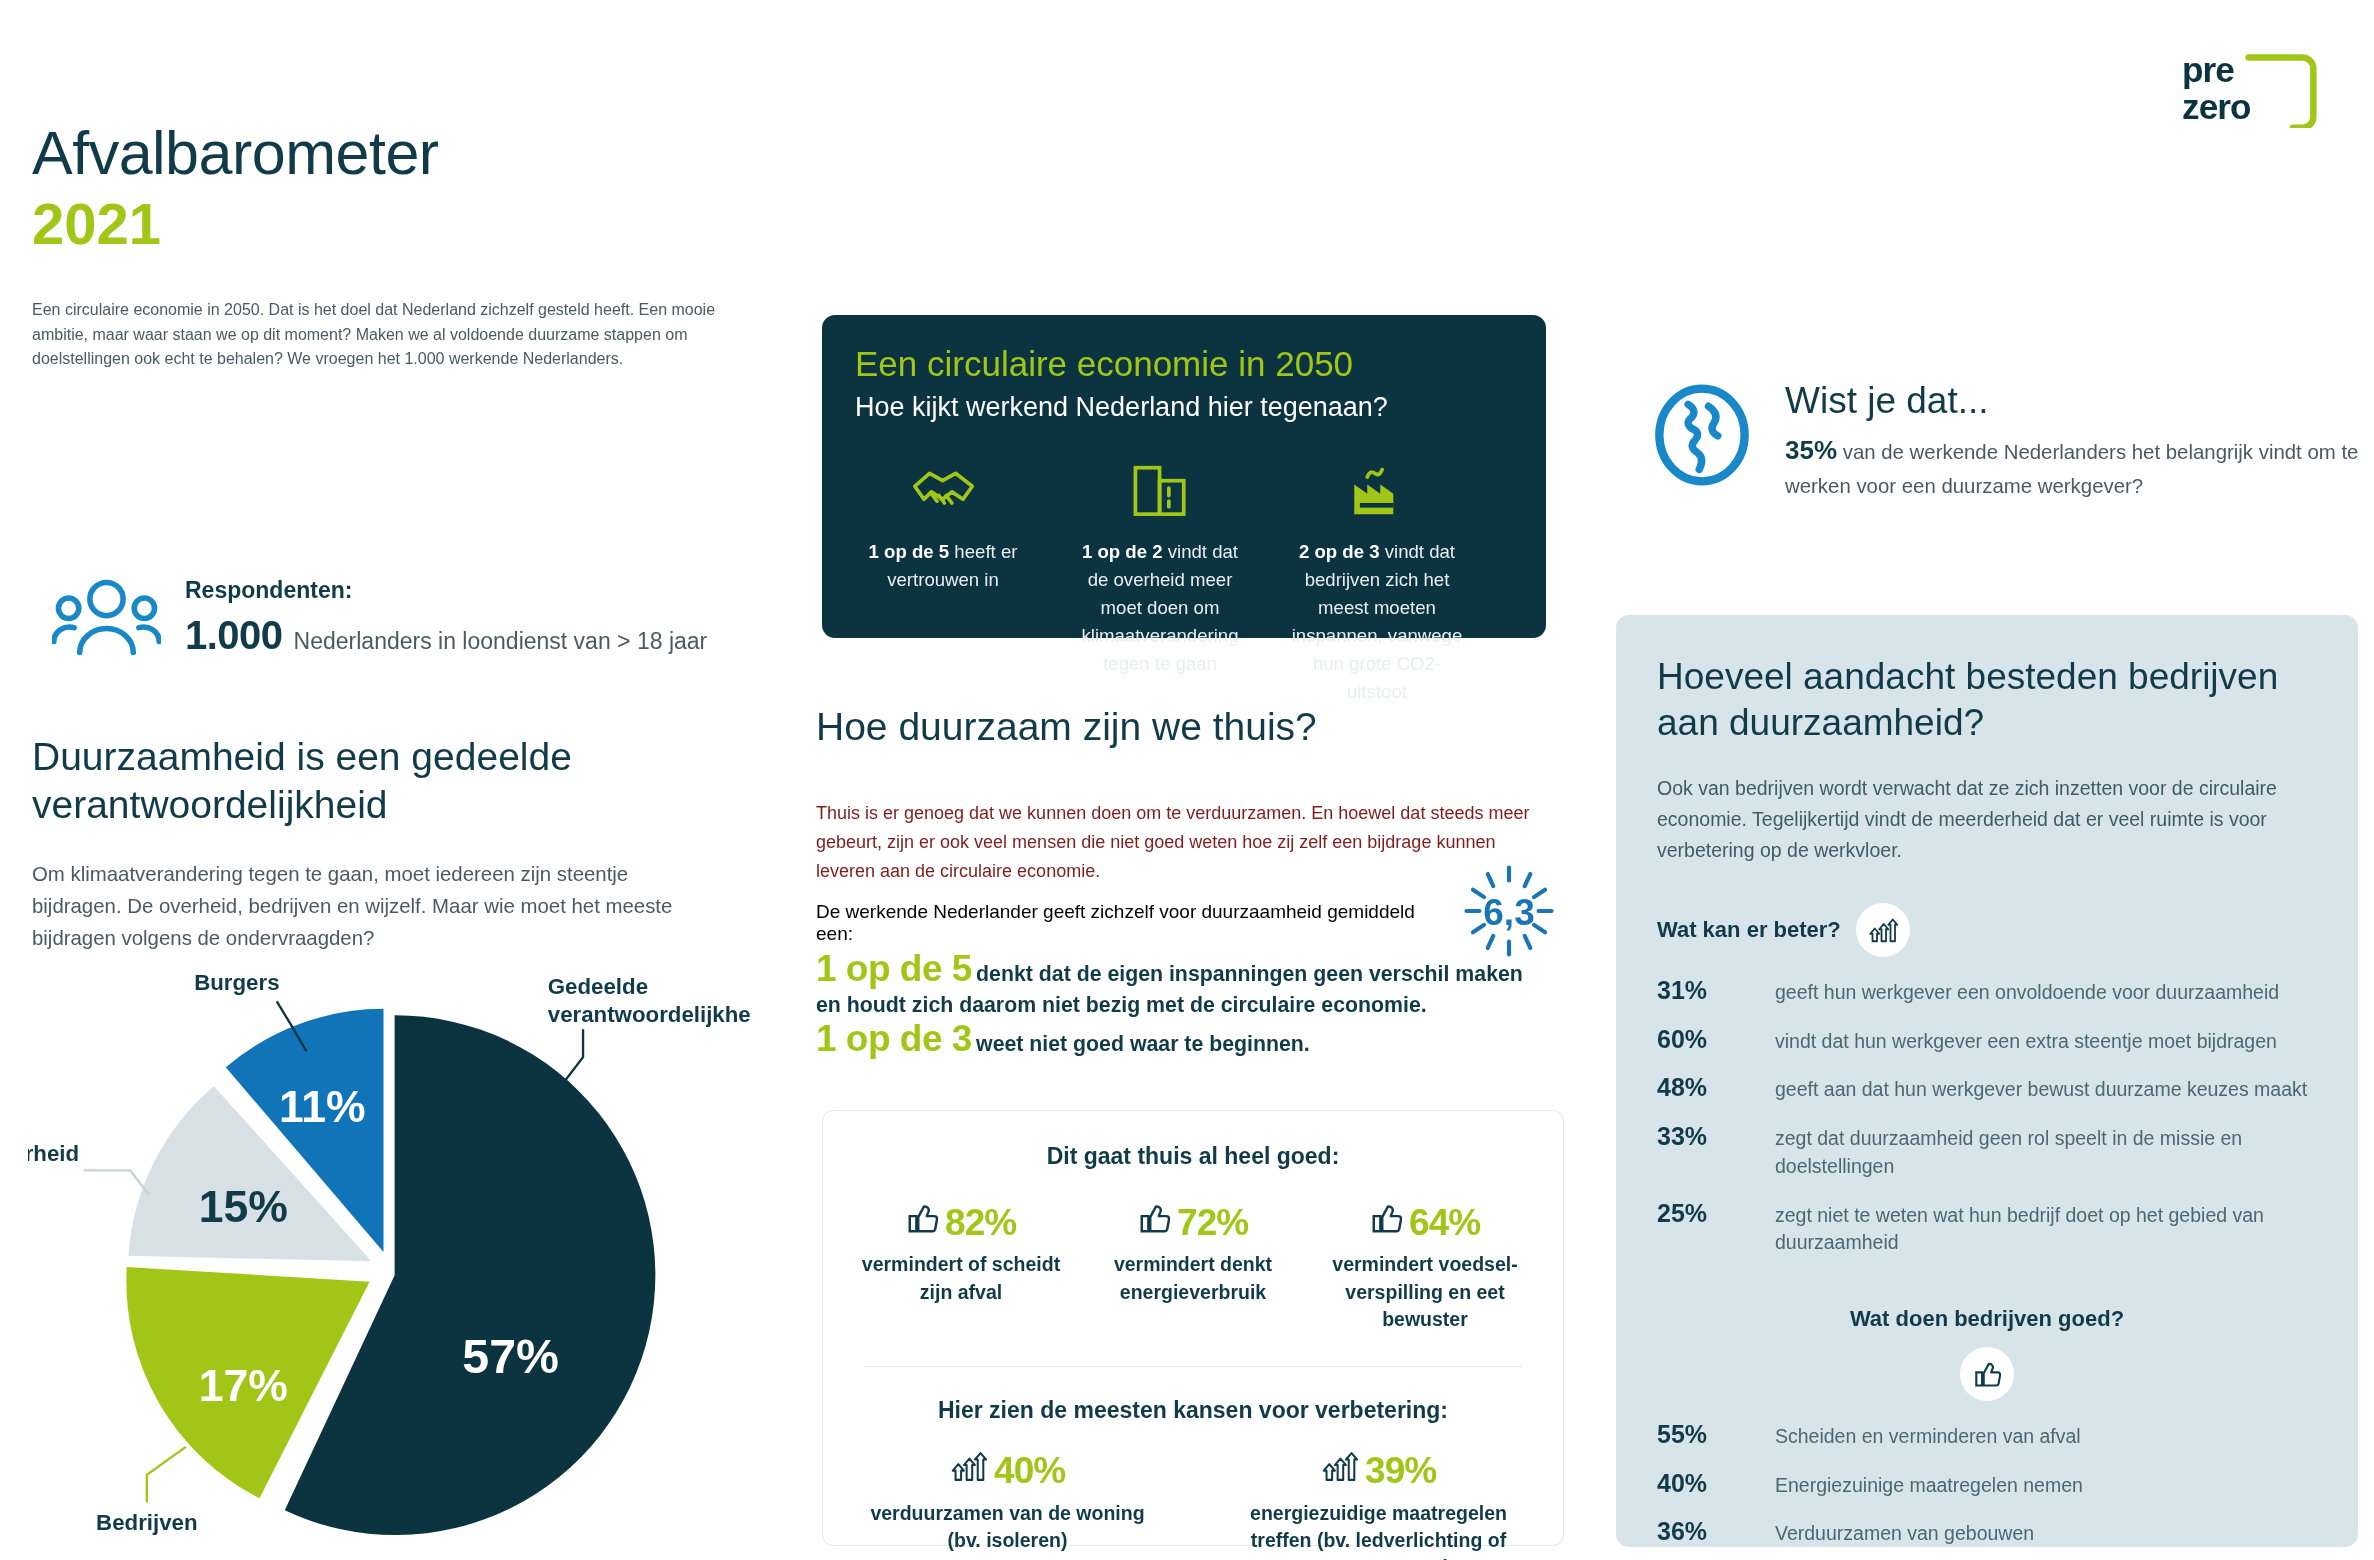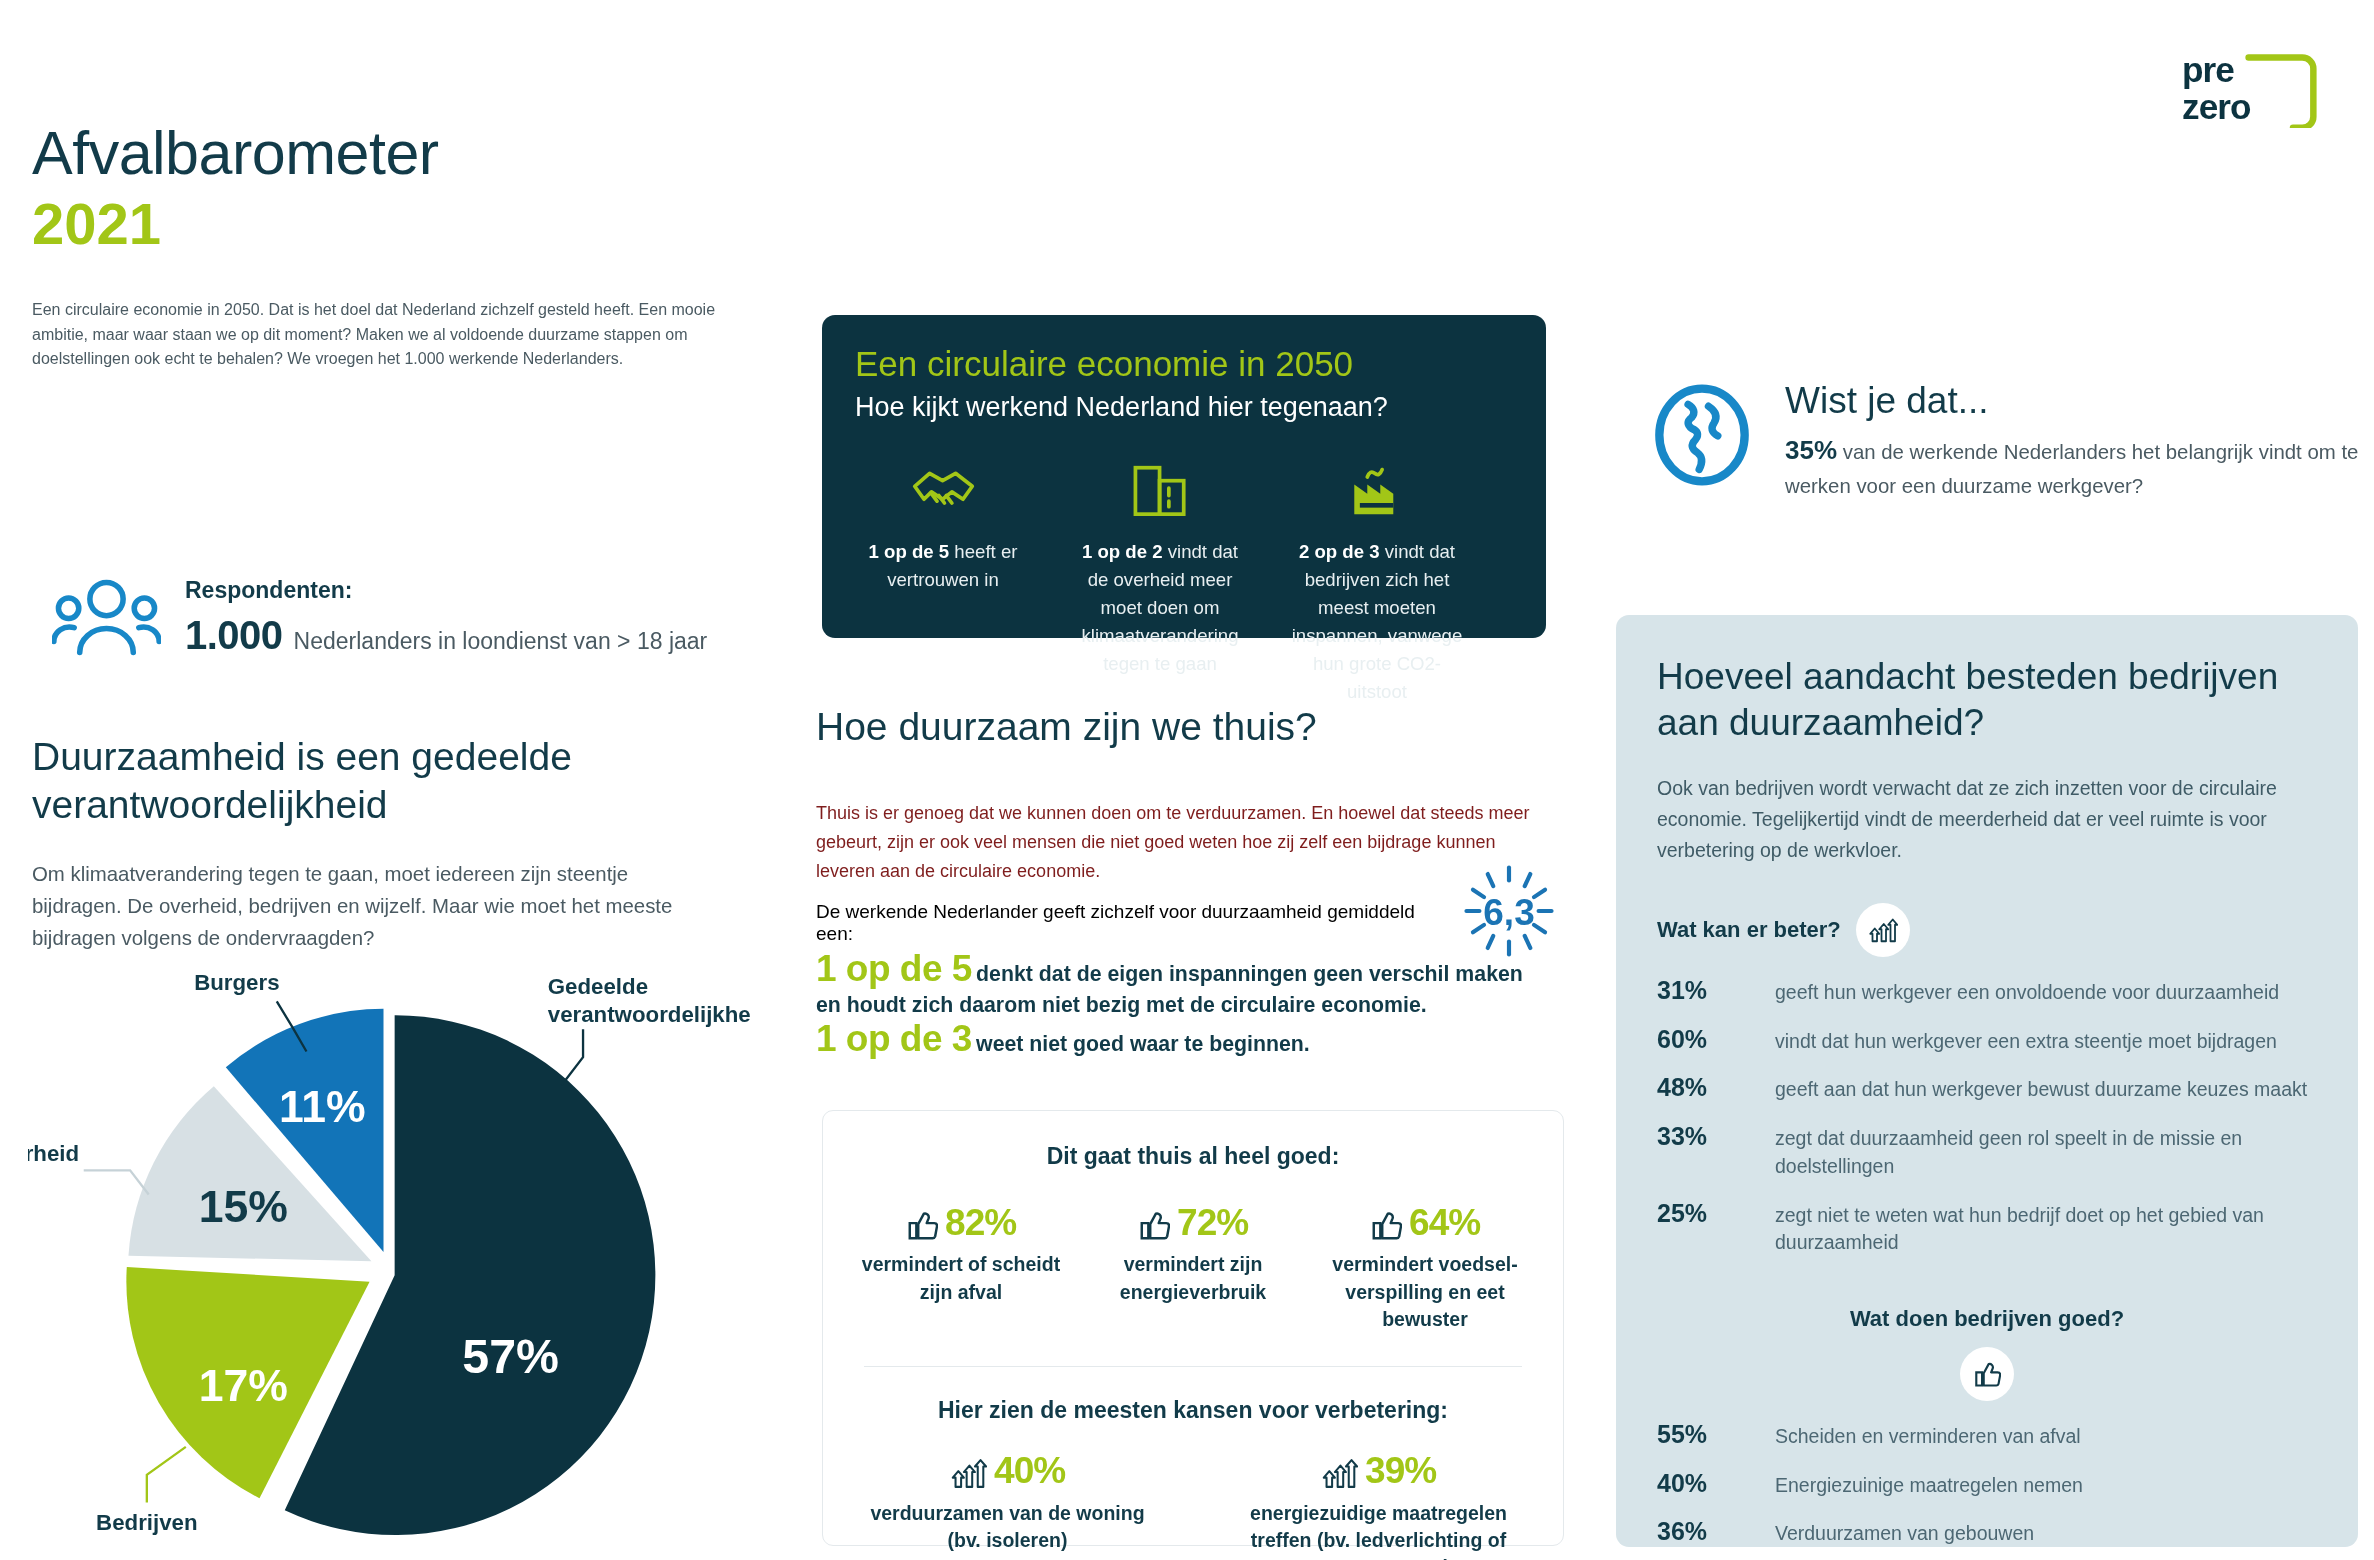--- a/index.html
+++ b/index.html
@@ -85,21 +85,21 @@
   }
 
   .white-card {
     position: absolute; left: 822px; top: 1110px; width: 742px; height: 436px;
     background: #ffffff; border: 0.9px solid #e4e9ec; border-radius: 11px;
     padding: 32px 28px 0 28px; text-align: center;
   }
   .wc-heading { font-size: 23px; font-weight: 700; color: #123b49; }
   .wc-row { display: flex; justify-content: center; gap: 28px; margin-top: 32px; }
   .wc-item { width: 204px; }
-  .wc-val { display: flex; align-items: flex-end; justify-content: center; gap: 7.4px; }
+  .wc-val { display: flex; align-items: flex-start; justify-content: center; gap: 7.4px; }
   .wc-val .pct { font-size: 37px; font-weight: 700; color: #a2c617; letter-spacing: -0.9px; }
   .wc-cap { font-size: 19.5px; font-weight: 700; color: #123b49; line-height: 1.4; margin-top: 7.4px; }
   .wc-divider { height: 0.9px; background: #e4e9ec; margin: 33px 13px 0 13px; }
   .wc-heading2 { font-size: 23px; font-weight: 700; color: #123b49; margin-top: 30px; }
   .wc-row2 { display: flex; justify-content: center; gap: 93px; margin-top: 26px; }
   .wc-item2 { width: 278px; }
 
   
   .wist { position: absolute; left: 1651px; top: 380px; display: flex; gap: 32px; align-items: flex-start; }
   .wist-icon { width: 102px; height: 102px; flex: none; margin-top: 3.7px; }
@@ -295,21 +295,21 @@
       <div class="wc-item">
         <div class="wc-val">
           <span>
             <svg viewBox="0 0 34 34" width="32" height="32">
               <path d="M4 15 h7 v16 h-7 z" fill="none" stroke="#123b49" stroke-width="2.6"></path>
               <path d="M13 16 l6 -11 a4 4 0 0 1 5 5 l-2 5 h8 a3 3 0 0 1 3 3 l-2 11 a3 3 0 0 1 -3 2 h-15 z" fill="none" stroke="#123b49" stroke-width="2.6" stroke-linejoin="round"></path>
             </svg>
           </span>
           <span class="pct">72%</span>
         </div>
-        <div class="wc-cap">vermindert zijn energieverbruik</div>
+        <div class="wc-cap">vermindert denkt energieverbruik</div>
       </div>
       <div class="wc-item">
         <div class="wc-val">
           <span>
             <svg viewBox="0 0 34 34" width="32" height="32">
               <path d="M4 15 h7 v16 h-7 z" fill="none" stroke="#123b49" stroke-width="2.6"></path>
               <path d="M13 16 l6 -11 a4 4 0 0 1 5 5 l-2 5 h8 a3 3 0 0 1 3 3 l-2 11 a3 3 0 0 1 -3 2 h-15 z" fill="none" stroke="#123b49" stroke-width="2.6" stroke-linejoin="round"></path>
             </svg>
           </span>
           <span class="pct">64%</span>

